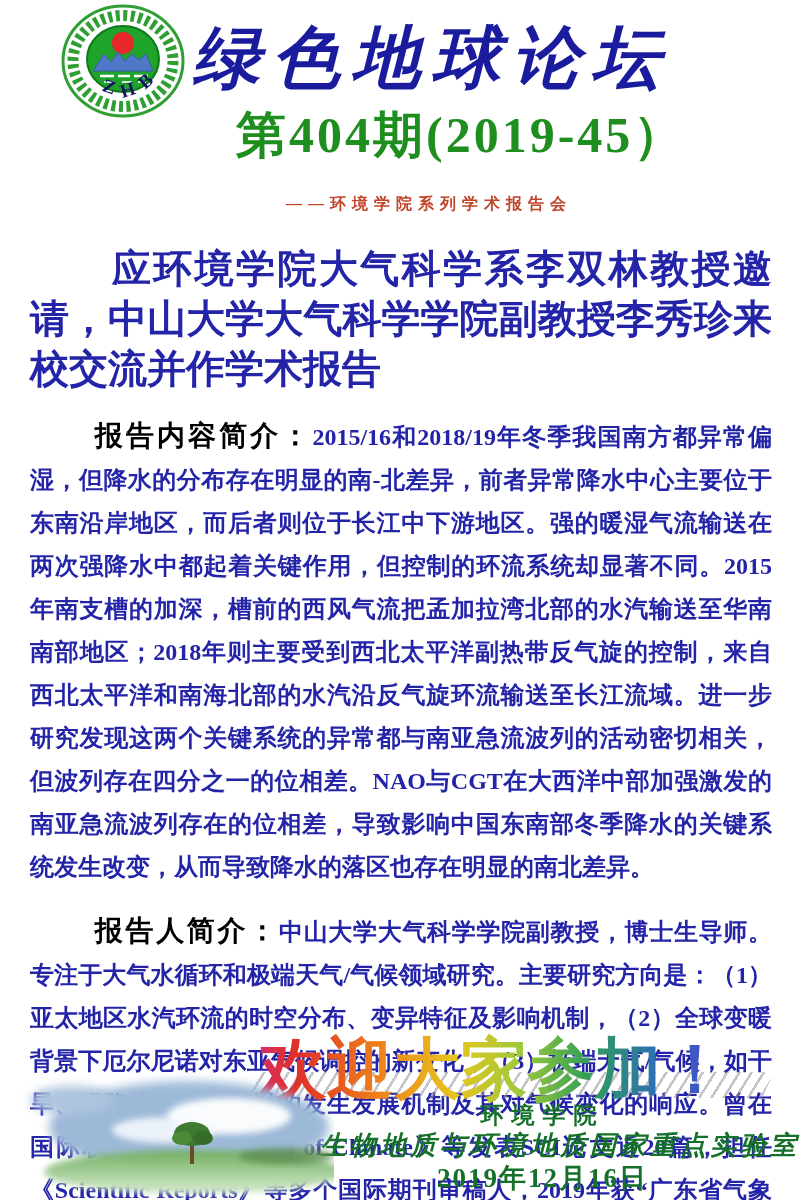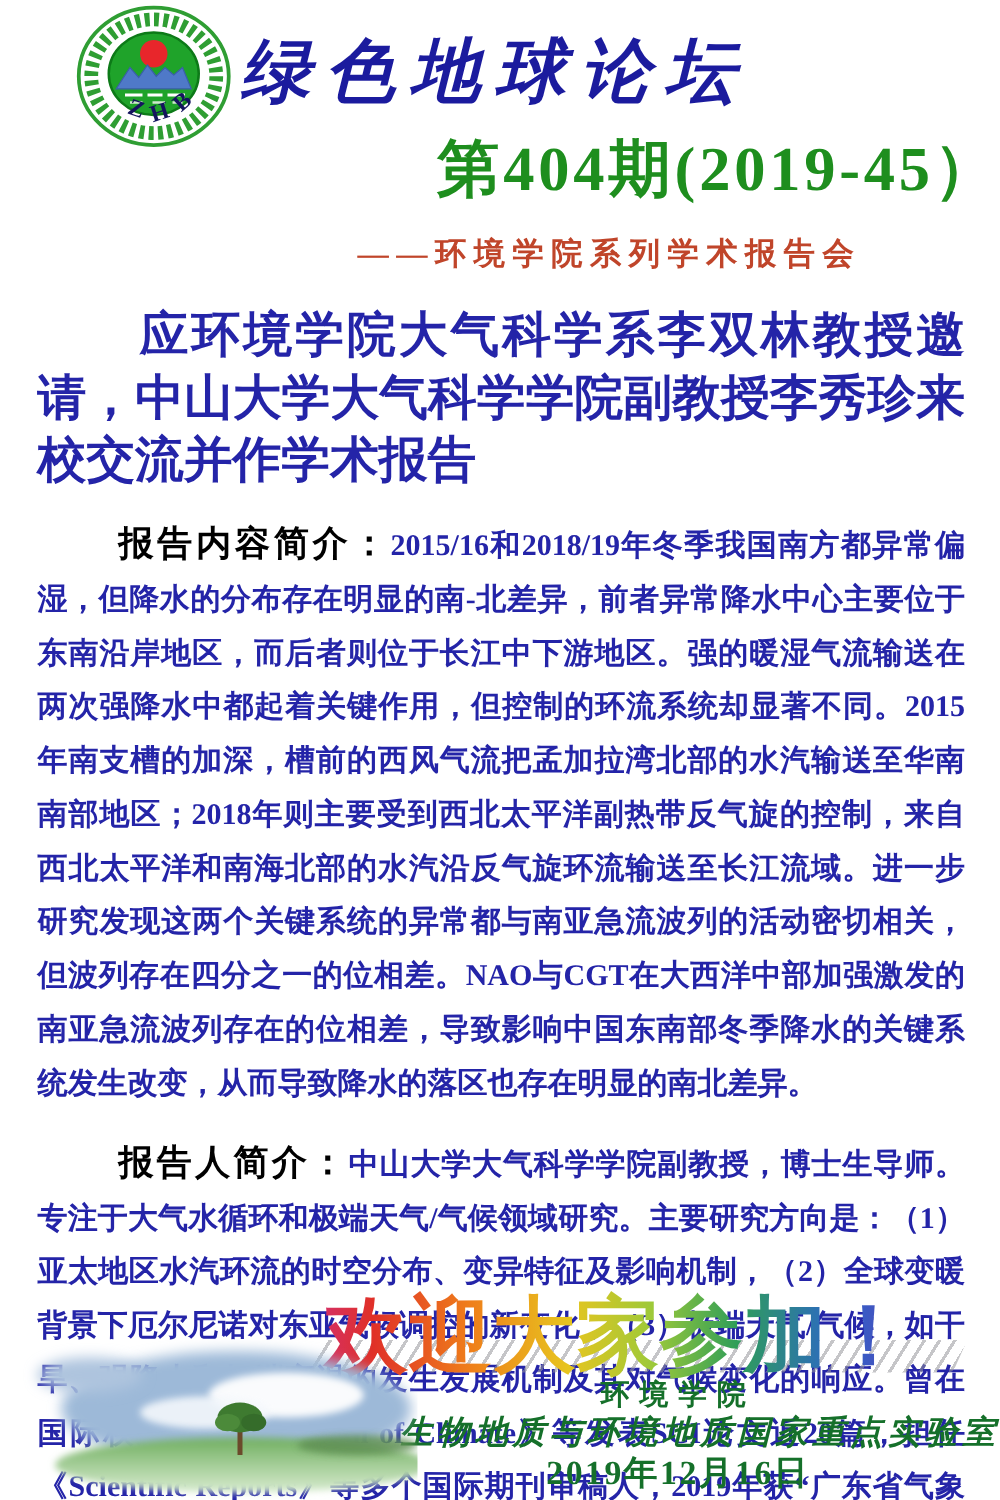--- a/index.html
+++ b/index.html
@@ -5,31 +5,31 @@
   html,body{margin:0;padding:0;background:#ffffff;}
   .page{
     position:relative;width:800px;height:1200px;margin:0 auto;
     background:#ffffff;overflow:hidden;
     font-family:"Liberation Serif","DejaVu Serif",serif;
   }
   
   .logo{position:absolute;left:60px;top:4px;width:126px;height:114px;}
   .title{
     margin:6px 10px 0 192px;
-    font-size:56px;line-height:104px;font-weight:bold;font-style:italic;
+    font-size:68px;line-height:104px;font-weight:bold;font-style:italic;
     letter-spacing:12px;color:#1b1b9e;white-space:nowrap;
   }
   .issue{
     margin:-6px 0 0 236px;
     font-size:50px;line-height:62px;font-weight:bold;
-    letter-spacing:3px;color:#1e8e1e;white-space:nowrap;text-align:right;
+    letter-spacing:3px;color:#1e8e1e;white-space:nowrap;
   }
   .subtitle{
     margin:22px 0 0 286px;
-    font-size:25px;line-height:32px;font-weight:bold;
+    font-size:16px;line-height:32px;font-weight:bold;
     letter-spacing:6px;color:#c0452a;white-space:nowrap;
   }
   
   .intro{
     margin:24px 28px 0 30px;
     font-size:39px;line-height:50px;text-indent:2.1em;
     color:#2424a8;font-weight:600;text-align:justify;
   }
   
   .info-block{margin:10px 0 0 92px;}

